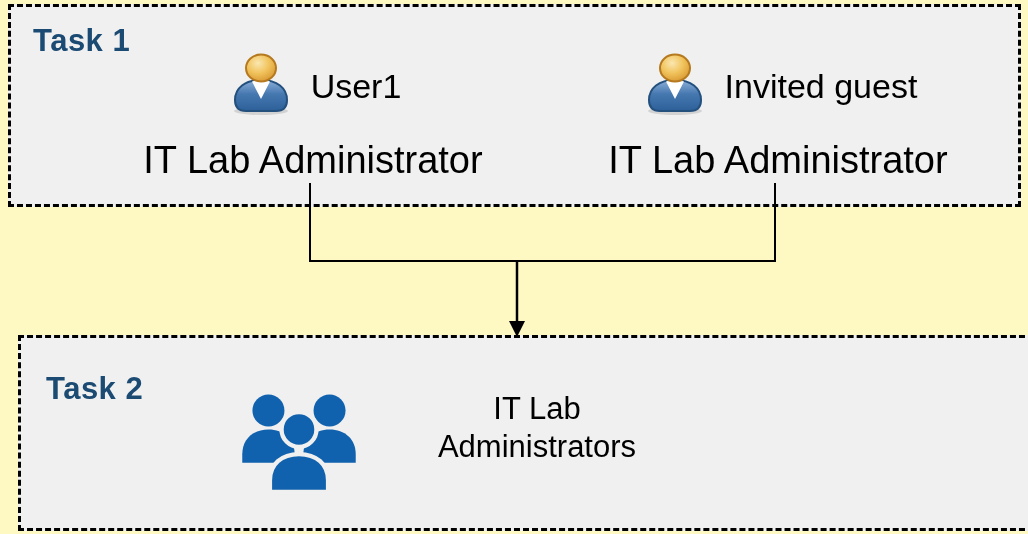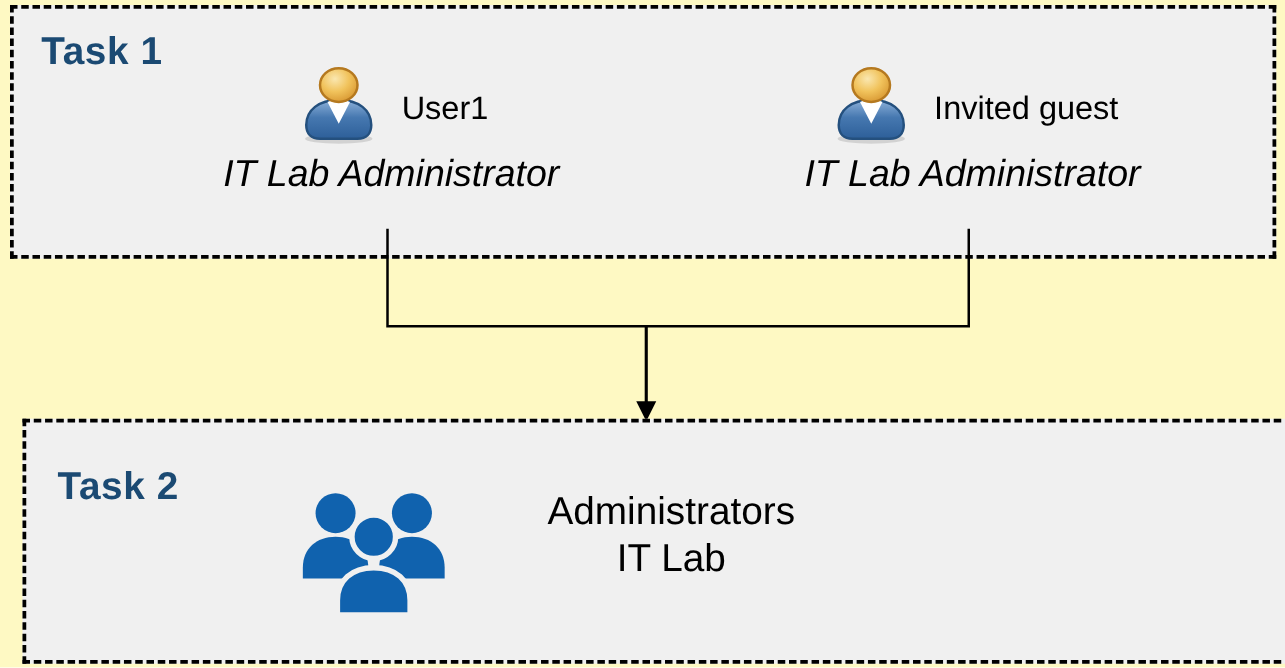--- a/index.html
+++ b/index.html
@@ -39,22 +39,22 @@
     align-items: center;
   }
   .persona.persona-a { left: 82px; }
   .persona.persona-b { left: 547px; align-items: center; }
   .persona-row {
     display: flex;
     align-items: center;
     gap: 14px;
     height: 66px;
   }
-  .persona-name { font-size: 26px; white-space: nowrap; }
-  .persona-role { font-size: 30px; margin-top: 4px; white-space: nowrap; font-style: italic; }
+  .persona-name { font-size: 34px; white-space: nowrap; }
+  .persona-role { font-size: 38px; margin-top: 20px; white-space: nowrap; }
   .connector-svg {
     position: absolute;
     left: 0; top: 0;
     width: 1028px; height: 534px;
     pointer-events: none;
   }
   .group-icon-wrap { position: absolute; left: 214px; top: 52px; }
   .group-name {
     position: absolute;
     left: 351px;
@@ -132,18 +132,18 @@
           <path d="M5 50 L5 44 C5 33.5 12.5 27 23 27 C33.5 27 41 33.5 41 44 L41 50 Z"></path>
           <circle cx="65" cy="14" r="11"></circle>
           <path d="M47 50 L47 44 C47 33.5 54.5 27 65 27 C75.5 27 83 33.5 83 44 L83 50 Z"></path>
           <circle cx="44" cy="27" r="12" stroke="#F0F0F0" stroke-width="3"></circle>
           <path d="M24 70 L24 62 C24 51 32 44 44 44 C56 44 64 51 64 62 L64 70 Z" stroke="#F0F0F0" stroke-width="3"></path>
         </g>
       </svg>
     </span>
 
     <div class="group-name">
+      <div>IT Lab</div>
       <div>Administrators</div>
-      <div>IT Lab</div>
     </div>
   </div>
 
 </div>
 
 </body></html>

